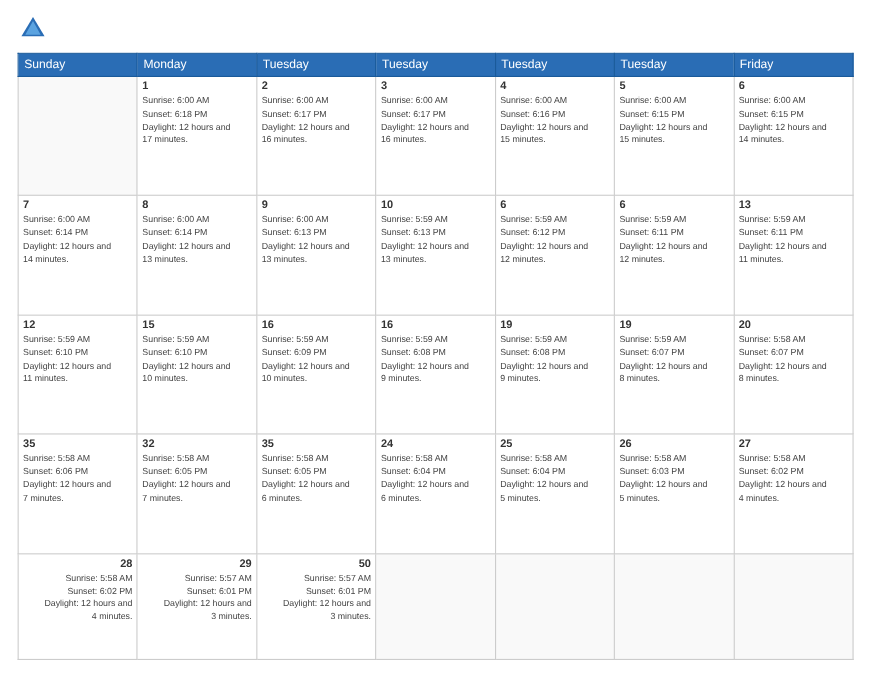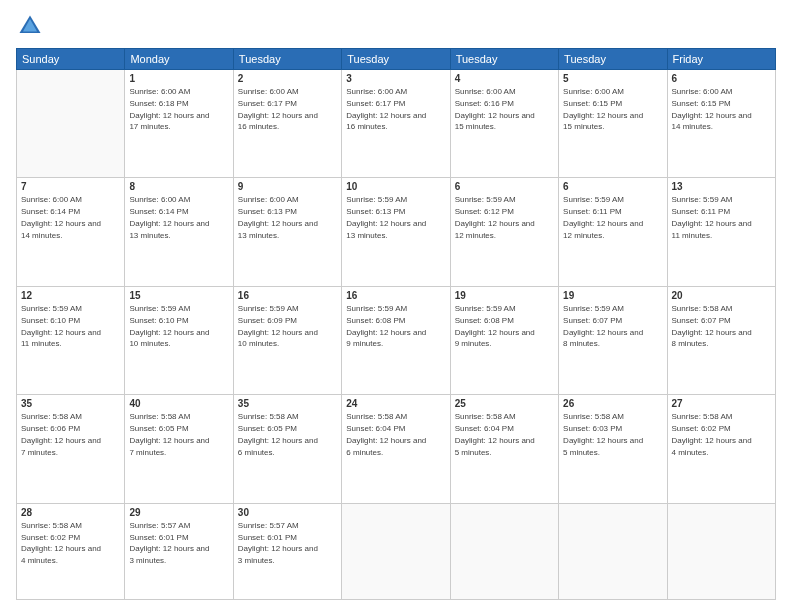--- a/index.html
+++ b/index.html
@@ -88,20 +88,21 @@
     .day-info {
       font-size: 8px;
       color: #444;
       line-height: 1.35;
     }
     .empty-cell {
       background: #f9f9f9;
     }
     tr:last-child td {
       height: 78px;
+      text-align: right;
     }
   </style>
 </head>
 <body>
 
 <div class="page">
   <div class="header">
     <div class="logo">
       <svg class="logo-icon" viewBox="0 0 40 40">
         <polygon points="20,5 35,30 5,30" fill="#2a6db5"></polygon>
@@ -217,21 +218,21 @@
         <span class="day-num">20</span>
         <span class="day-info">Sunrise: 5:58 AM<br>Sunset: 6:07 PM<br>Daylight: 12 hours and<br>8 minutes.</span>
       </td>
         </tr>
         <tr>
           <td>
         <span class="day-num">35</span>
         <span class="day-info">Sunrise: 5:58 AM<br>Sunset: 6:06 PM<br>Daylight: 12 hours and<br>7 minutes.</span>
       </td>
           <td>
-        <span class="day-num">40</span>
+        <span class="day-num">32</span>
         <span class="day-info">Sunrise: 5:58 AM<br>Sunset: 6:05 PM<br>Daylight: 12 hours and<br>7 minutes.</span>
       </td>
           <td>
         <span class="day-num">35</span>
         <span class="day-info">Sunrise: 5:58 AM<br>Sunset: 6:05 PM<br>Daylight: 12 hours and<br>6 minutes.</span>
       </td>
           <td>
         <span class="day-num">24</span>
         <span class="day-info">Sunrise: 5:58 AM<br>Sunset: 6:04 PM<br>Daylight: 12 hours and<br>6 minutes.</span>
       </td>
@@ -251,21 +252,21 @@
         <tr>
           <td>
         <span class="day-num">28</span>
         <span class="day-info">Sunrise: 5:58 AM<br>Sunset: 6:02 PM<br>Daylight: 12 hours and<br>4 minutes.</span>
       </td>
           <td>
         <span class="day-num">29</span>
         <span class="day-info">Sunrise: 5:57 AM<br>Sunset: 6:01 PM<br>Daylight: 12 hours and<br>3 minutes.</span>
       </td>
           <td>
-        <span class="day-num">30</span>
+        <span class="day-num">50</span>
         <span class="day-info">Sunrise: 5:57 AM<br>Sunset: 6:01 PM<br>Daylight: 12 hours and<br>3 minutes.</span>
       </td>
           <td class="empty-cell"></td>
           <td class="empty-cell"></td>
           <td class="empty-cell"></td>
           <td class="empty-cell"></td>
         </tr>
       </tbody>
   </table>
 </div>

